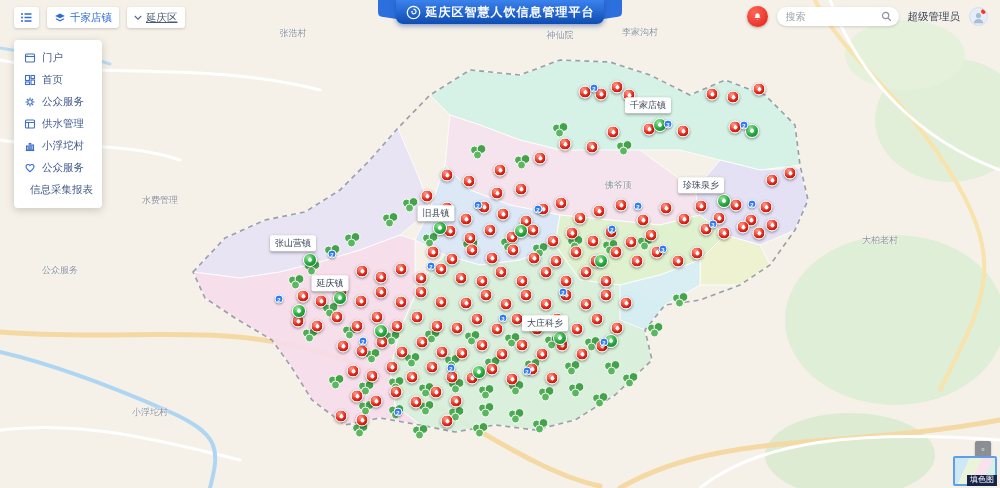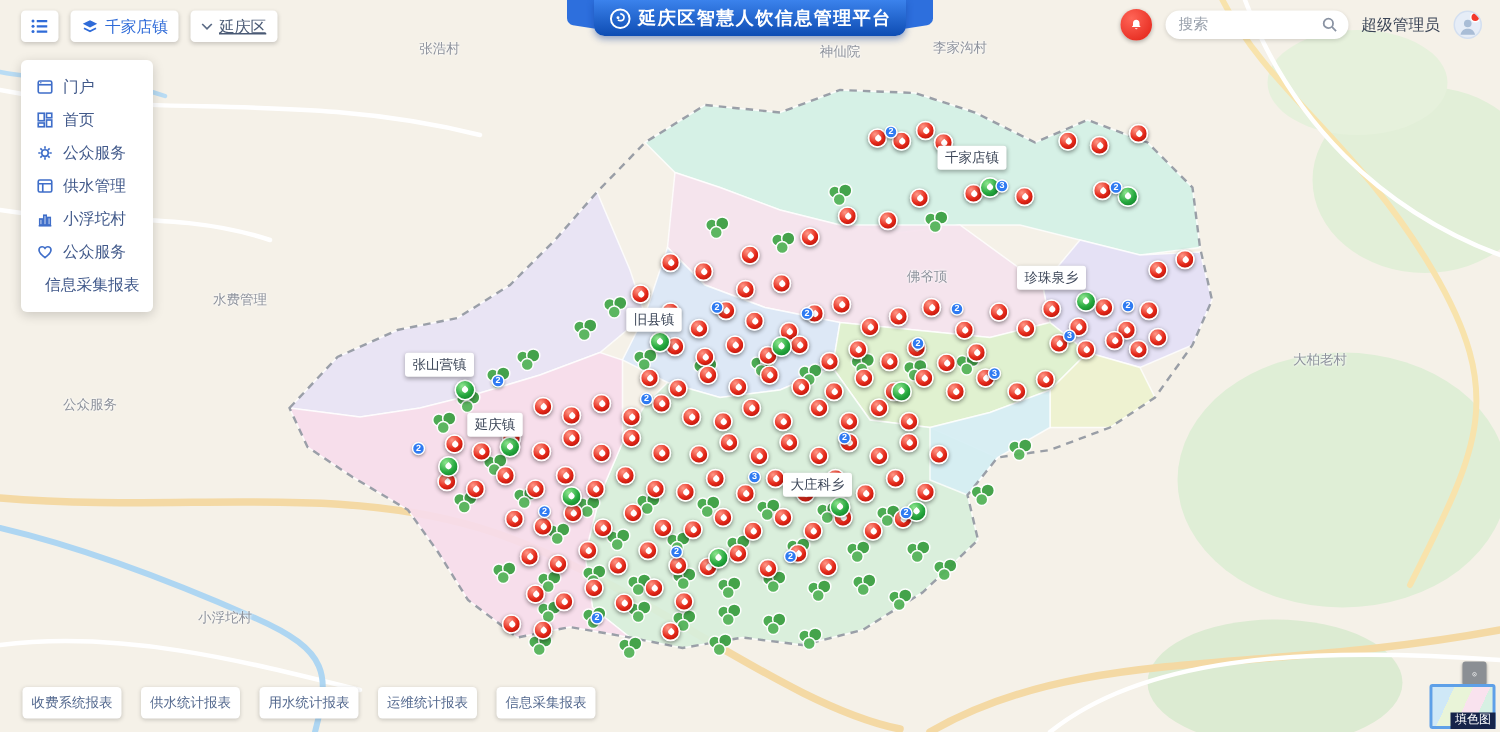--- a/index.html
+++ b/index.html
@@ -720,27 +720,20 @@
     <span class="role-label">超级管理员</span>
     <div class="avatar">
       <svg width="15" height="15" viewBox="0 0 16 16">
         <circle cx="8" cy="6" r="2.7" fill="#a9bdd6"></circle>
         <path d="M2.8 14c.7-3.2 2.7-4.3 5.2-4.3s4.5 1.1 5.2 4.3z" fill="#a9bdd6"></path>
       </svg>
       <span class="dot"></span>
     </div>
   </div>
 
-  <div class="bl-reports" id="report-buttons">
-      <button class="report-btn">收费系统报表</button>
-      <button class="report-btn">供水统计报表</button>
-      <button class="report-btn">用水统计报表</button>
-      <button class="report-btn">运维统计报表</button>
-      <button class="report-btn">信息采集报表</button>
-    </div>
 
   <button class="locate-btn">
     <svg width="11" height="11" viewBox="0 0 12 12">
       <circle cx="6" cy="6" r="3.6" fill="none" stroke="#ffffff" stroke-width="1.3"></circle>
       <circle cx="6" cy="6" r="1" fill="#ffffff"></circle>
     </svg>
   </button>
   <div class="minimap">
     <span class="minimap-label">填色图</span>
   </div>

